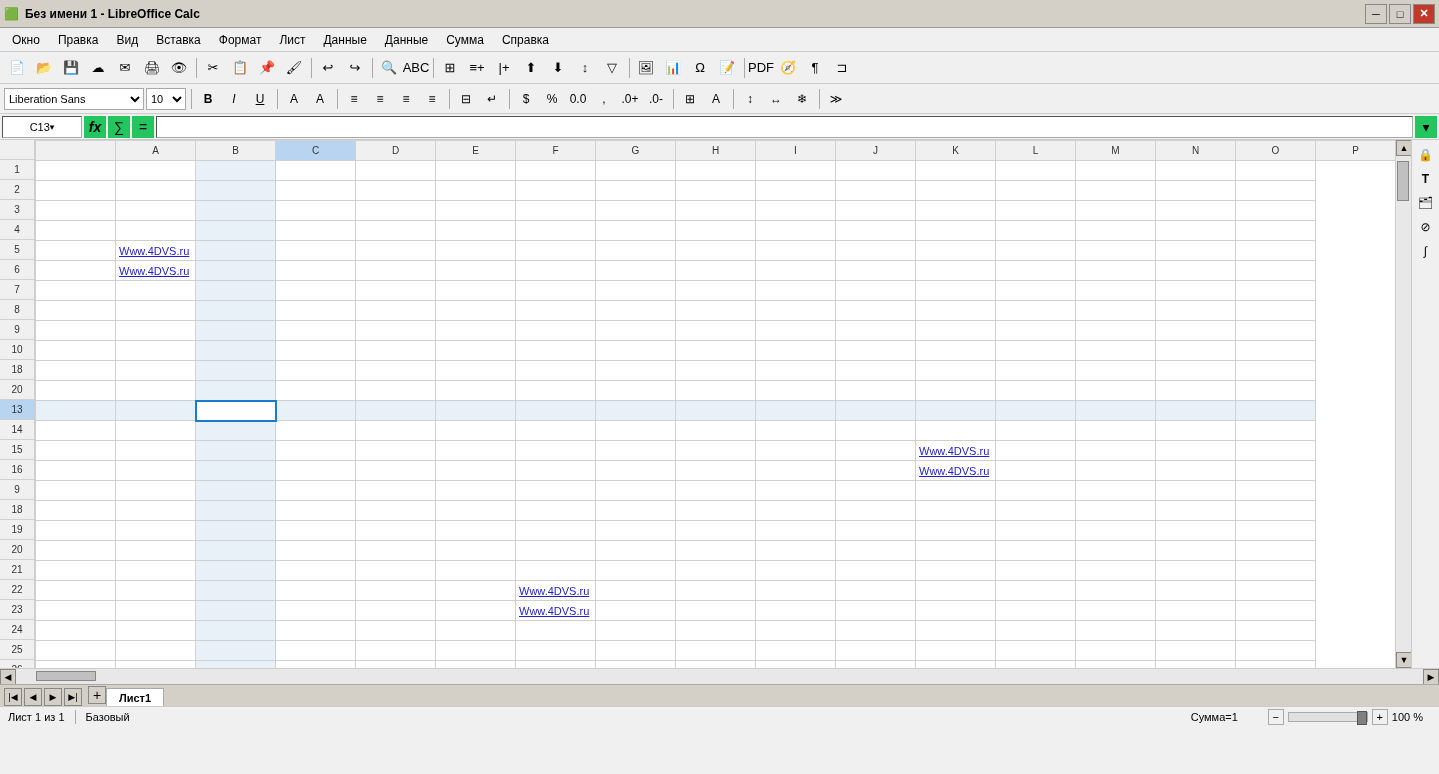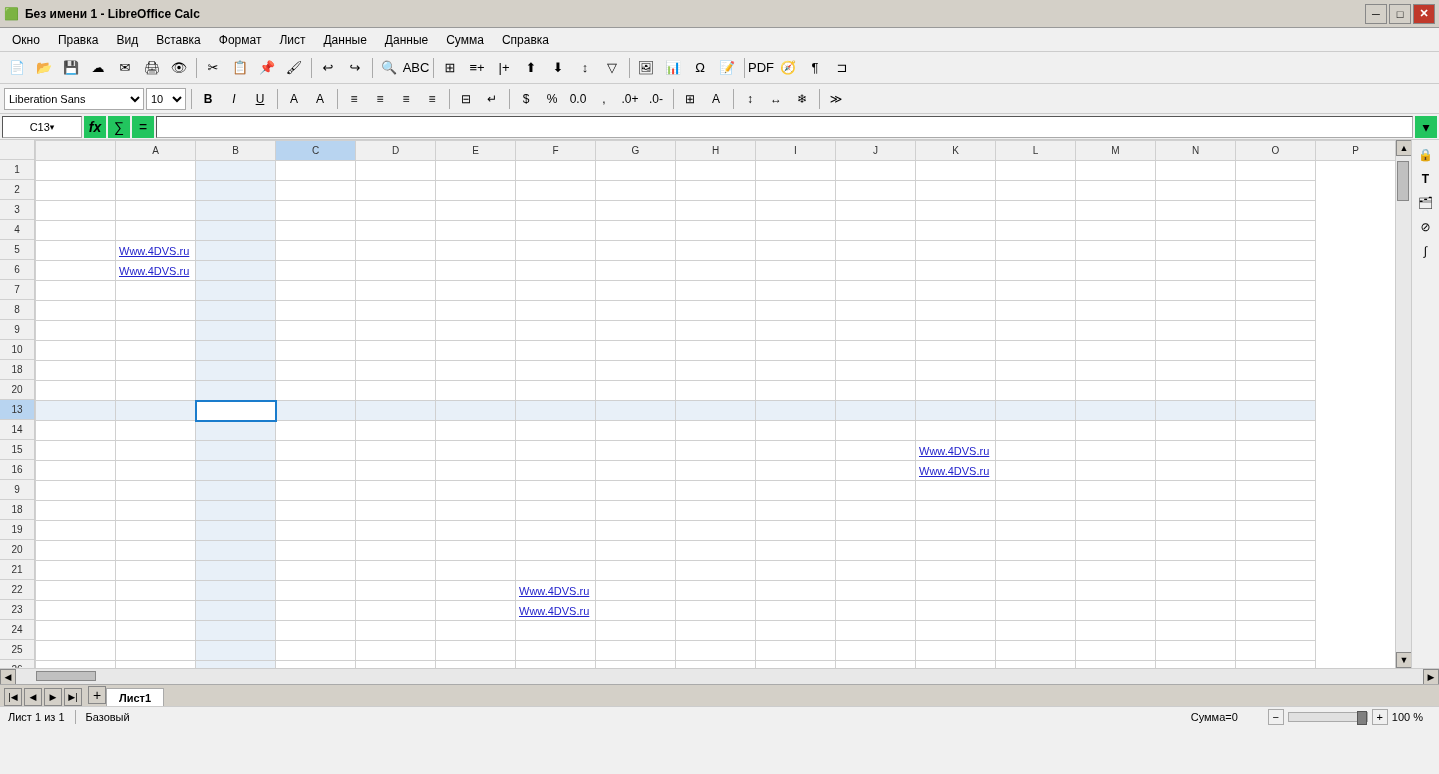--- a/index.html
+++ b/index.html
@@ -954,21 +954,21 @@
       <div class="tab-nav-btn">▶</div>
       <div class="tab-nav-btn">▶|</div>
       <div class="add-sheet-btn">+</div>
       <div class="sheet-tab active">Лист1</div>
     </div>
 
     <div id="statusbar">
       <span>Лист 1 из 1</span>
       <div class="status-sep"></div>
       <span>Базовый</span>
-      <span style="margin-left:auto; margin-right:20px;">Сумма=0</span>
+      <span style="margin-left:auto; margin-right:20px;">Сумма=1</span>
       <div style="display:flex; align-items:center; gap:4px; margin-right:8px;">
         <div style="width:16px;height:16px;border:1px solid #aaa;background:#f0f0f0;cursor:pointer;display:flex;align-items:center;justify-content:center;">−</div>
         <div style="width:80px;height:10px;background:#e0e0e0;border:1px solid #aaa;position:relative;">
           <div style="position:absolute;left:calc(100% - 10px);top:-2px;width:10px;height:14px;background:#808080;border:1px solid #555;cursor:pointer;"></div>
         </div>
         <div style="width:16px;height:16px;border:1px solid #aaa;background:#f0f0f0;cursor:pointer;display:flex;align-items:center;justify-content:center;">+</div>
         <span>100 %</span>
       </div>
     </div>
   </div>

